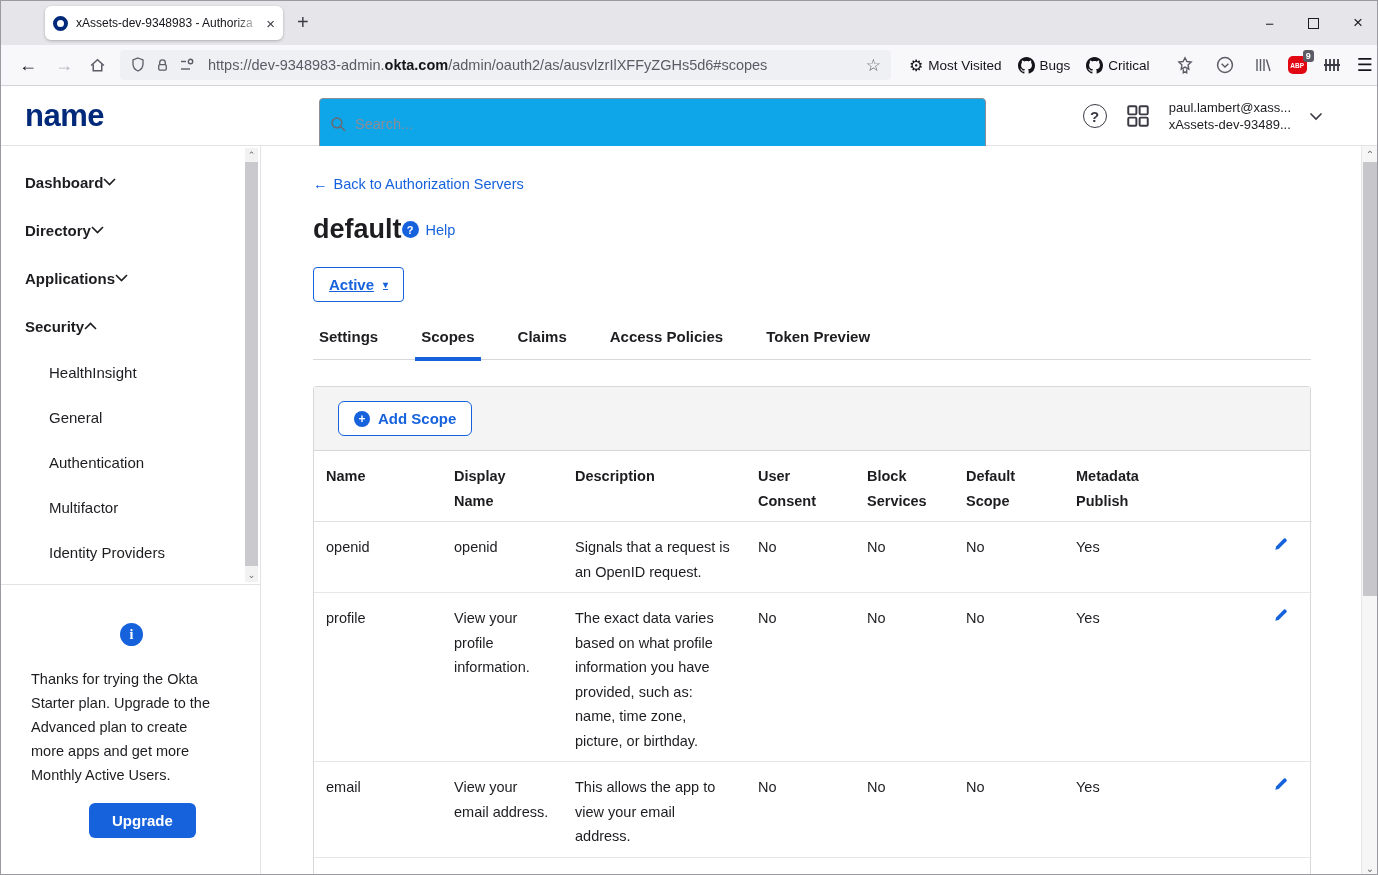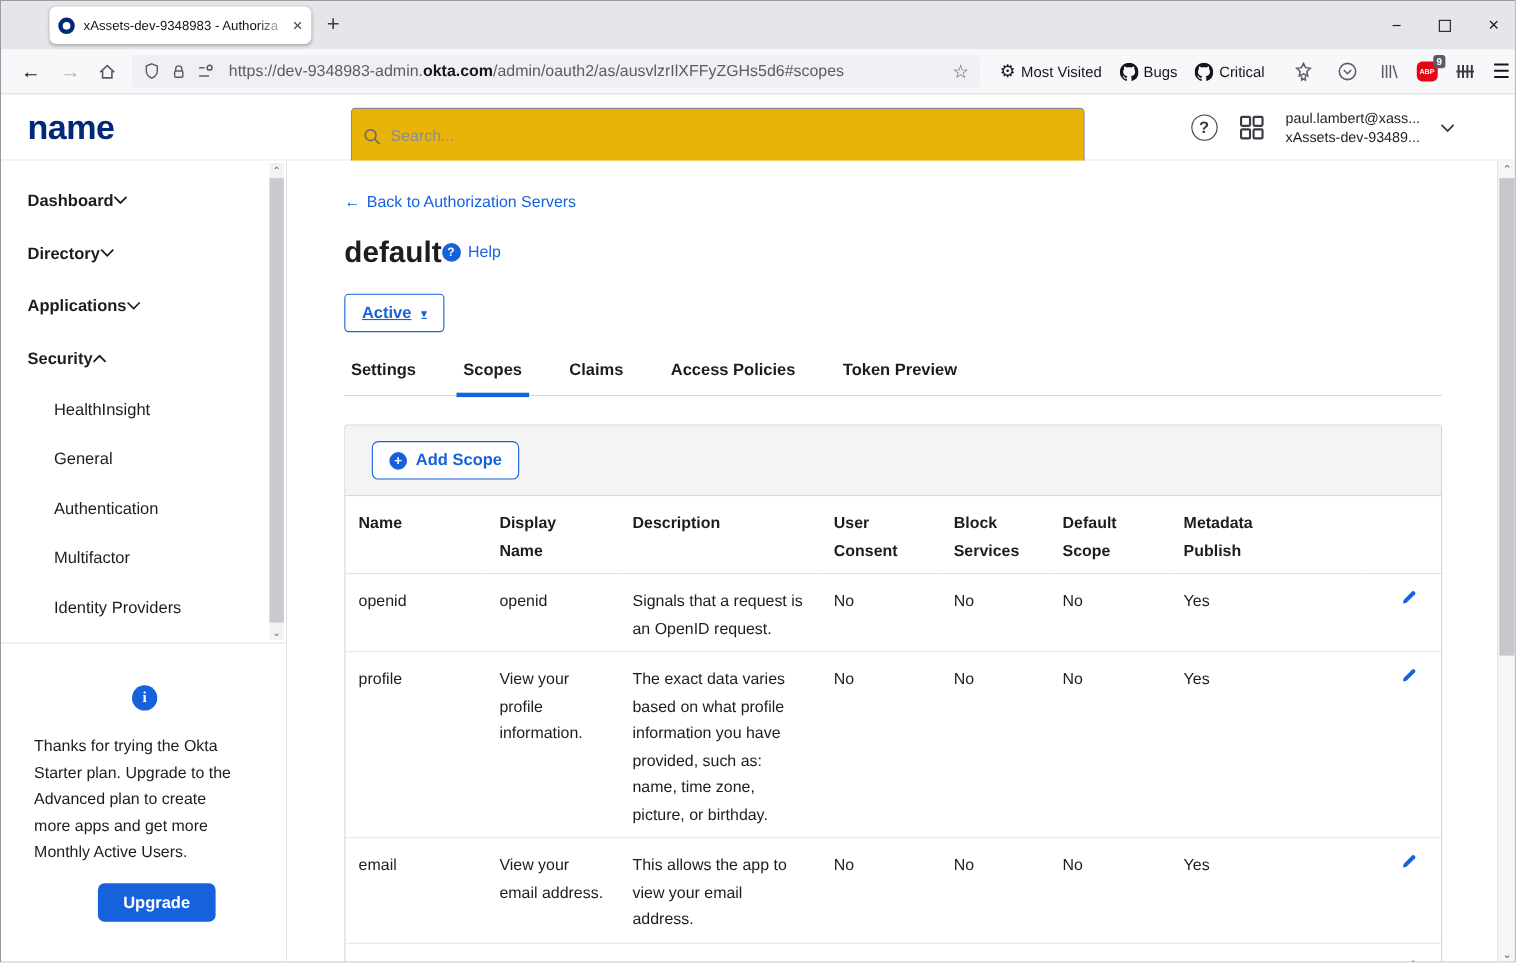--- a/index.html
+++ b/index.html
@@ -36,21 +36,21 @@
   .abp { position:relative; margin-left:16px; width:20px; height:18px; background:#e10814; border-radius:5px;
     color:#fff; font-size:6.5px; font-weight:700; display:flex; align-items:center; justify-content:center; }
   .abp-badge { position:absolute; top:-6px; right:-7px; background:#5c5c66; color:#fff; font-size:9px; font-weight:700;
     border-radius:3px; padding:0 3px; line-height:12px; }
   .hamburger { font-size:18px; color:#15141a; margin-left:16px; margin-right:4px; }
 
   
   .okta-header { position:absolute; left:0; top:85px; width:100%; height:60px; background:#fff; border-bottom:1px solid #e3e3e6; }
   .okta-logo { position:absolute; left:24px; top:12px; font-size:31px; font-weight:700; color:#00297a; letter-spacing:-0.5px; }
   .searchbox { position:absolute; left:318px; top:12px; width:667px; height:52px; border:1px solid #8d8d95; border-radius:4px;
-    background:#eab308; display:flex; align-items:center; padding:16px 10px; }
+    background:#0ea5e9; display:flex; align-items:center; padding:16px 10px; }
   .searchbox input { border:none; outline:none; font-size:14.5px; color:#1d1d21; margin-left:8px; flex:1;
     font-family:"Liberation Sans", sans-serif; background:transparent; }
   .searchbox input::placeholder { color:#8d8d95; }
   .hdr-right { position:absolute; right:54px; top:0; height:60px; display:flex; align-items:center; gap:18px; }
   .qmark { width:24px; height:24px; border:1.6px solid #3a3a44; border-radius:50%; color:#3a3a44; font-size:15px; font-weight:600;
     display:flex; align-items:center; justify-content:center; }
   .account { font-size:13px; color:#1d1d21; line-height:17px; text-align:left; }
 
   
   .sidebar { position:absolute; left:0; top:145px; width:260px; height:730px; background:#fff; border-right:1px solid #e3e3e6; }

